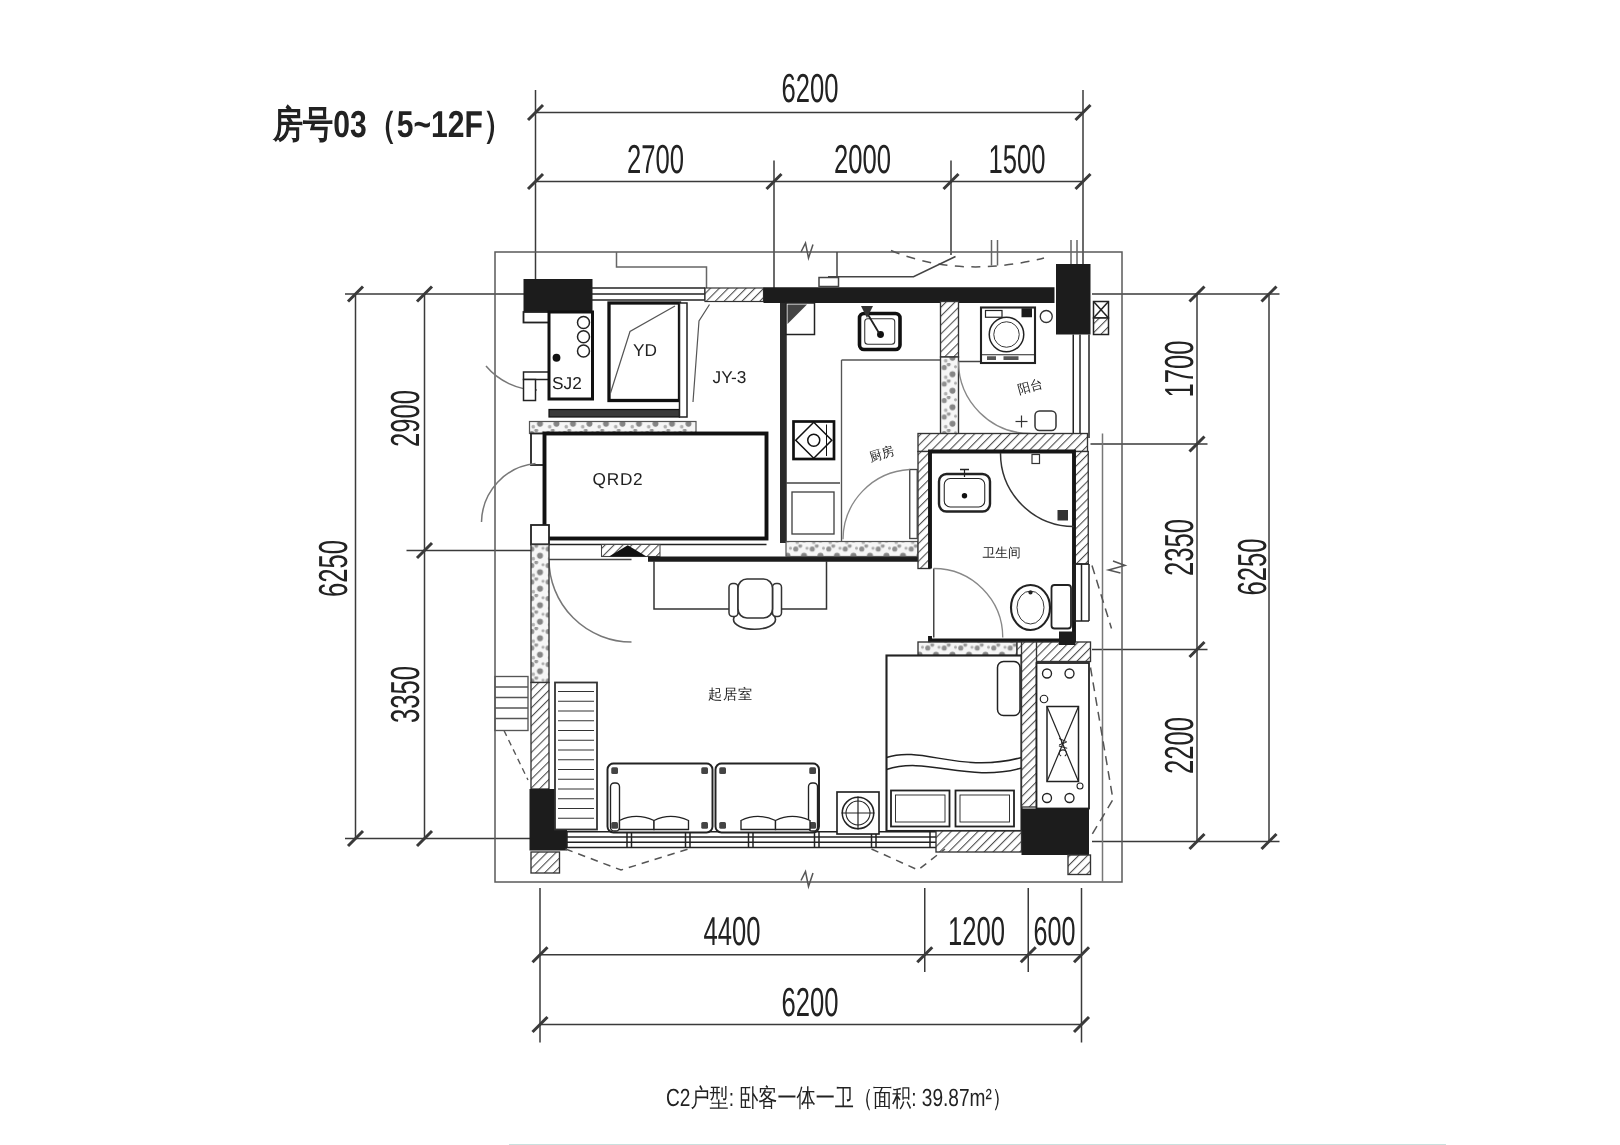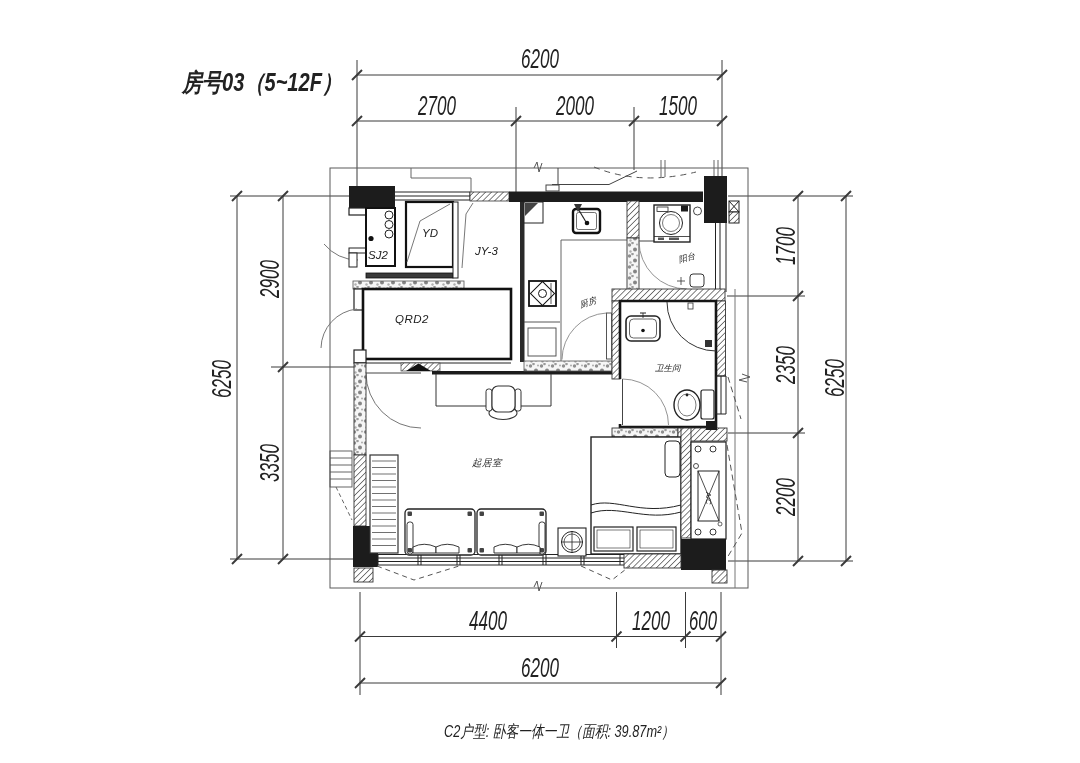--- a/index.html
+++ b/index.html
@@ -1,16 +1,16 @@
 <!DOCTYPE html>
 <html><head>
 <meta charset="utf-8">
 <style>
 html,body{margin:0;padding:0;background:#fff;}
-#page{width:964px;height:763px;position:relative;background:#0f766e;overflow:hidden;font-style:italic;}
+#page{width:964px;height:763px;position:relative;background:#0f766e;overflow:hidden;}
 text{font-family:"Liberation Sans",sans-serif;fill:#222;}
 </style>
 </head>
 <body>
 <div id="page">
 <svg width="1080" height="763" viewBox="0 0 1080 763">
 <defs>
 <pattern id="hat" width="4.2" height="4.2" patternUnits="userSpaceOnUse" patternTransform="rotate(45)">
 <rect width="4.2" height="4.2" fill="#fff"></rect>
           <line x1="0" y1="0" x2="0" y2="4.2" stroke="#4f4f4f" stroke-width="1.45"></line>

